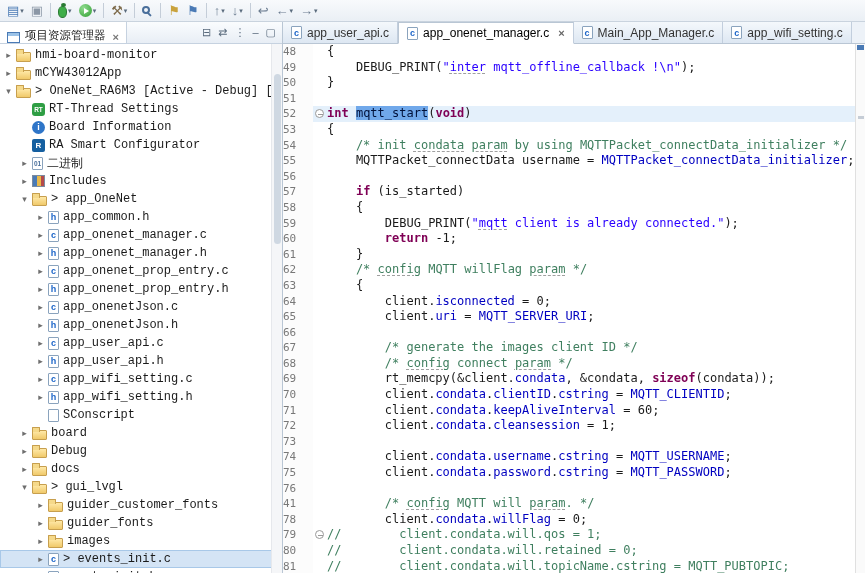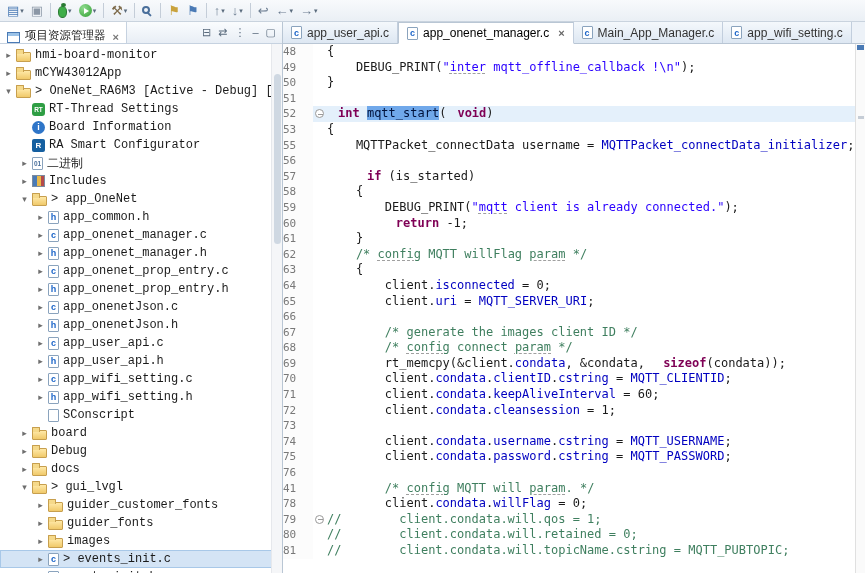--- a/index.html
+++ b/index.html
@@ -81,21 +81,21 @@
   .lnum { width:30px; flex:none; padding-right:3px; color:#787878;
           font:11px/15.6px "DejaVu Sans Mono", monospace; background:#fcfcfc; }
   .lfold { width:14px; flex:none; position:relative; background:#fff; }
   .foldm { position:absolute; top:3px; left:2px; width:9px; height:9px; border:1px solid #9a9a9a;
            border-radius:50%; background:#fff; }
   .foldm::after { content:""; position:absolute; left:1.5px; top:3.5px; width:5px; height:1px; background:#9a9a9a; }
   .ltext { flex:1; white-space:pre; overflow:hidden; font:12px/15.6px "DejaVu Sans Mono", monospace; color:#1a1a1a; }
   .cline.cur .ltext, .cline.cur .lfold { background:#e4f0fb; }
 
   .p { color:#1a1a1a; }
-  .k { color:#7f0055; font-weight:bold;margin-left:11px; }
+  .k { color:#7f0055; font-weight:bold; }
   .s { color:#2a00ff; }
   .c { color:#3f7f5f; }
   .b { color:#0000c0; }
   .sp { text-decoration:underline dashed #a0a0a0; text-underline-offset:2px; }
   .sel { background:#70a8ea; color:#00113a; }
 
   .overview { width:10px; flex:none; border-left:1px solid #e0e0e0; background:#fafafa; position:relative; }
   .ov-blue { position:absolute; top:1px; left:1px; width:7px; height:5px; background:#4a7ab5; }
   .ov-gray { position:absolute; top:72px; left:2px; width:6px; height:3px; background:#c6cdd6; }
 </style>
@@ -382,20 +382,25 @@
               <span class="foldm"></span>
             </span>
             <span class="ltext"><span class="k">int</span><span class="p"> </span><span class="sel">mqtt_start</span><span class="p">(</span><span class="k">void</span><span class="p">)</span></span>
           </div>
           <div class="cline">
             <span class="lnum">53</span>
             <span class="lfold"></span>
             <span class="ltext"><span class="p">{</span></span>
           </div>
           <div class="cline">
+            <span class="lnum">54</span>
+            <span class="lfold"></span>
+            <span class="ltext"><span class="c">    /* init </span><span class="c sp">condata</span><span class="c"> </span><span class="c sp">param</span><span class="c"> by using MQTTPacket_connectData_initializer */</span></span>
+          </div>
+          <div class="cline">
             <span class="lnum">55</span>
             <span class="lfold"></span>
             <span class="ltext"><span class="p">    MQTTPacket_connectData username = </span><span class="b">MQTTPacket_connectData_initializer</span><span class="p">;</span></span>
           </div>
           <div class="cline">
             <span class="lnum">56</span>
             <span class="lfold"></span>
             <span class="ltext"></span>
           </div>
           <div class="cline">

